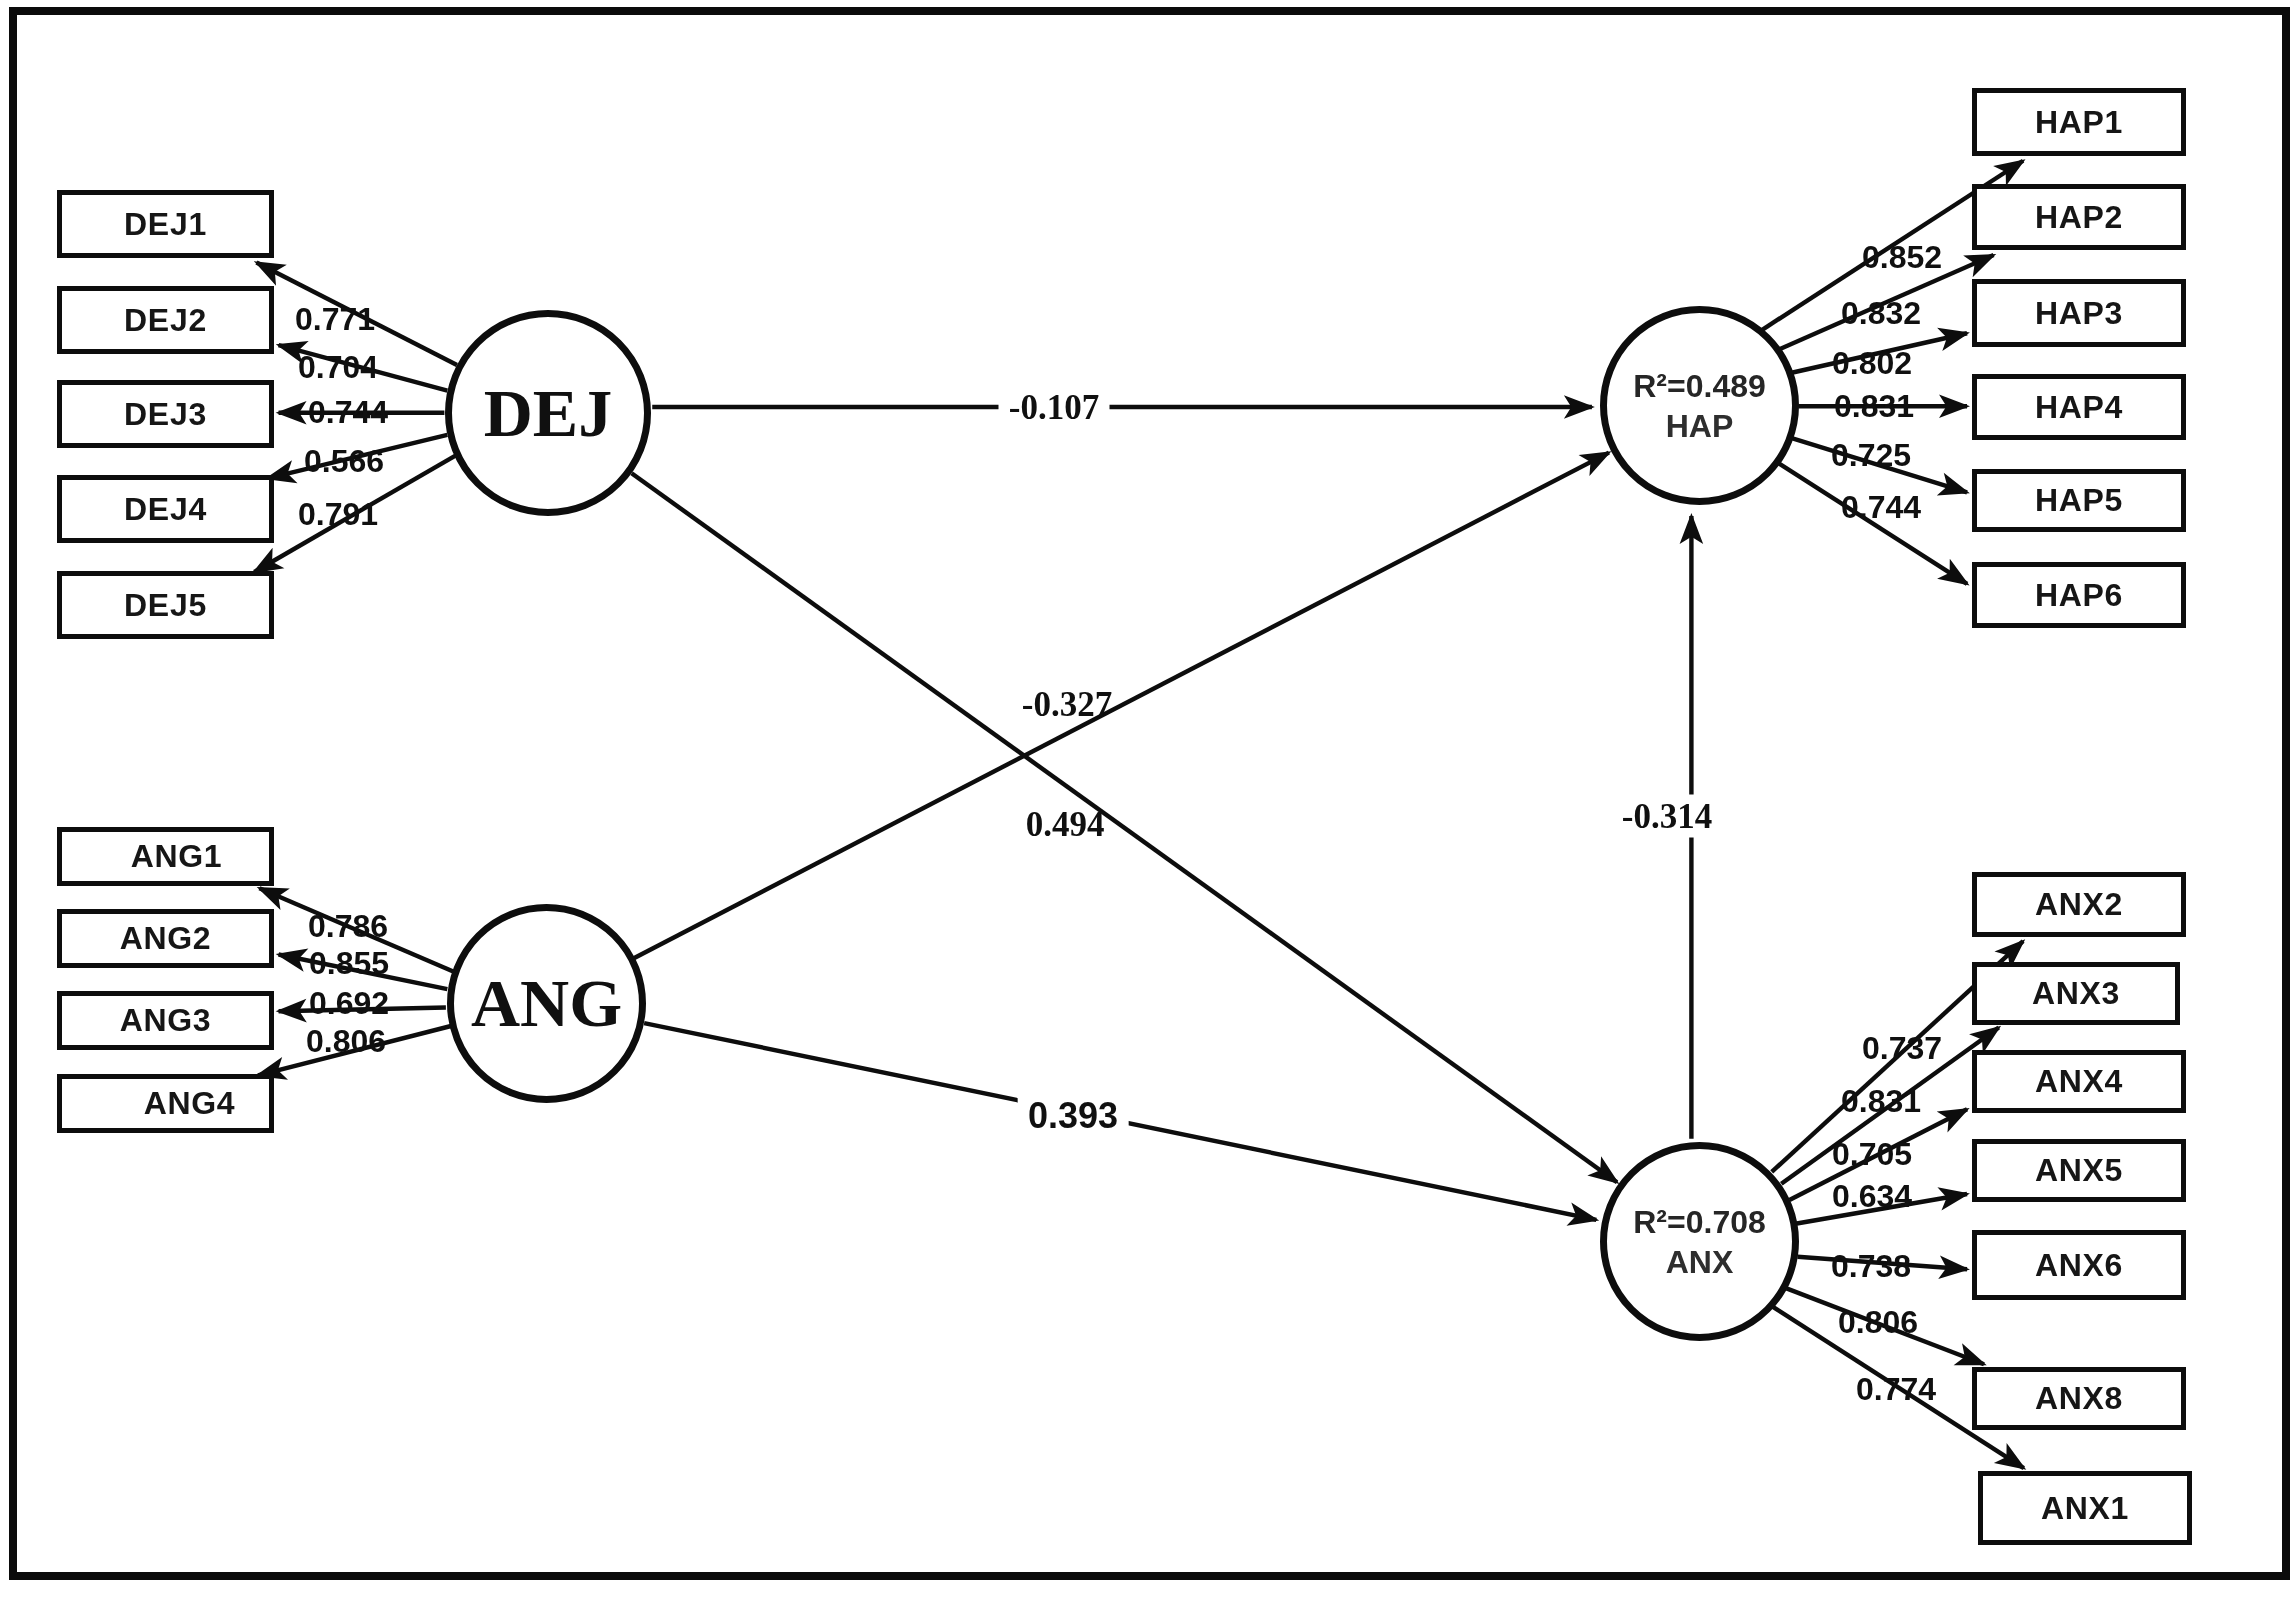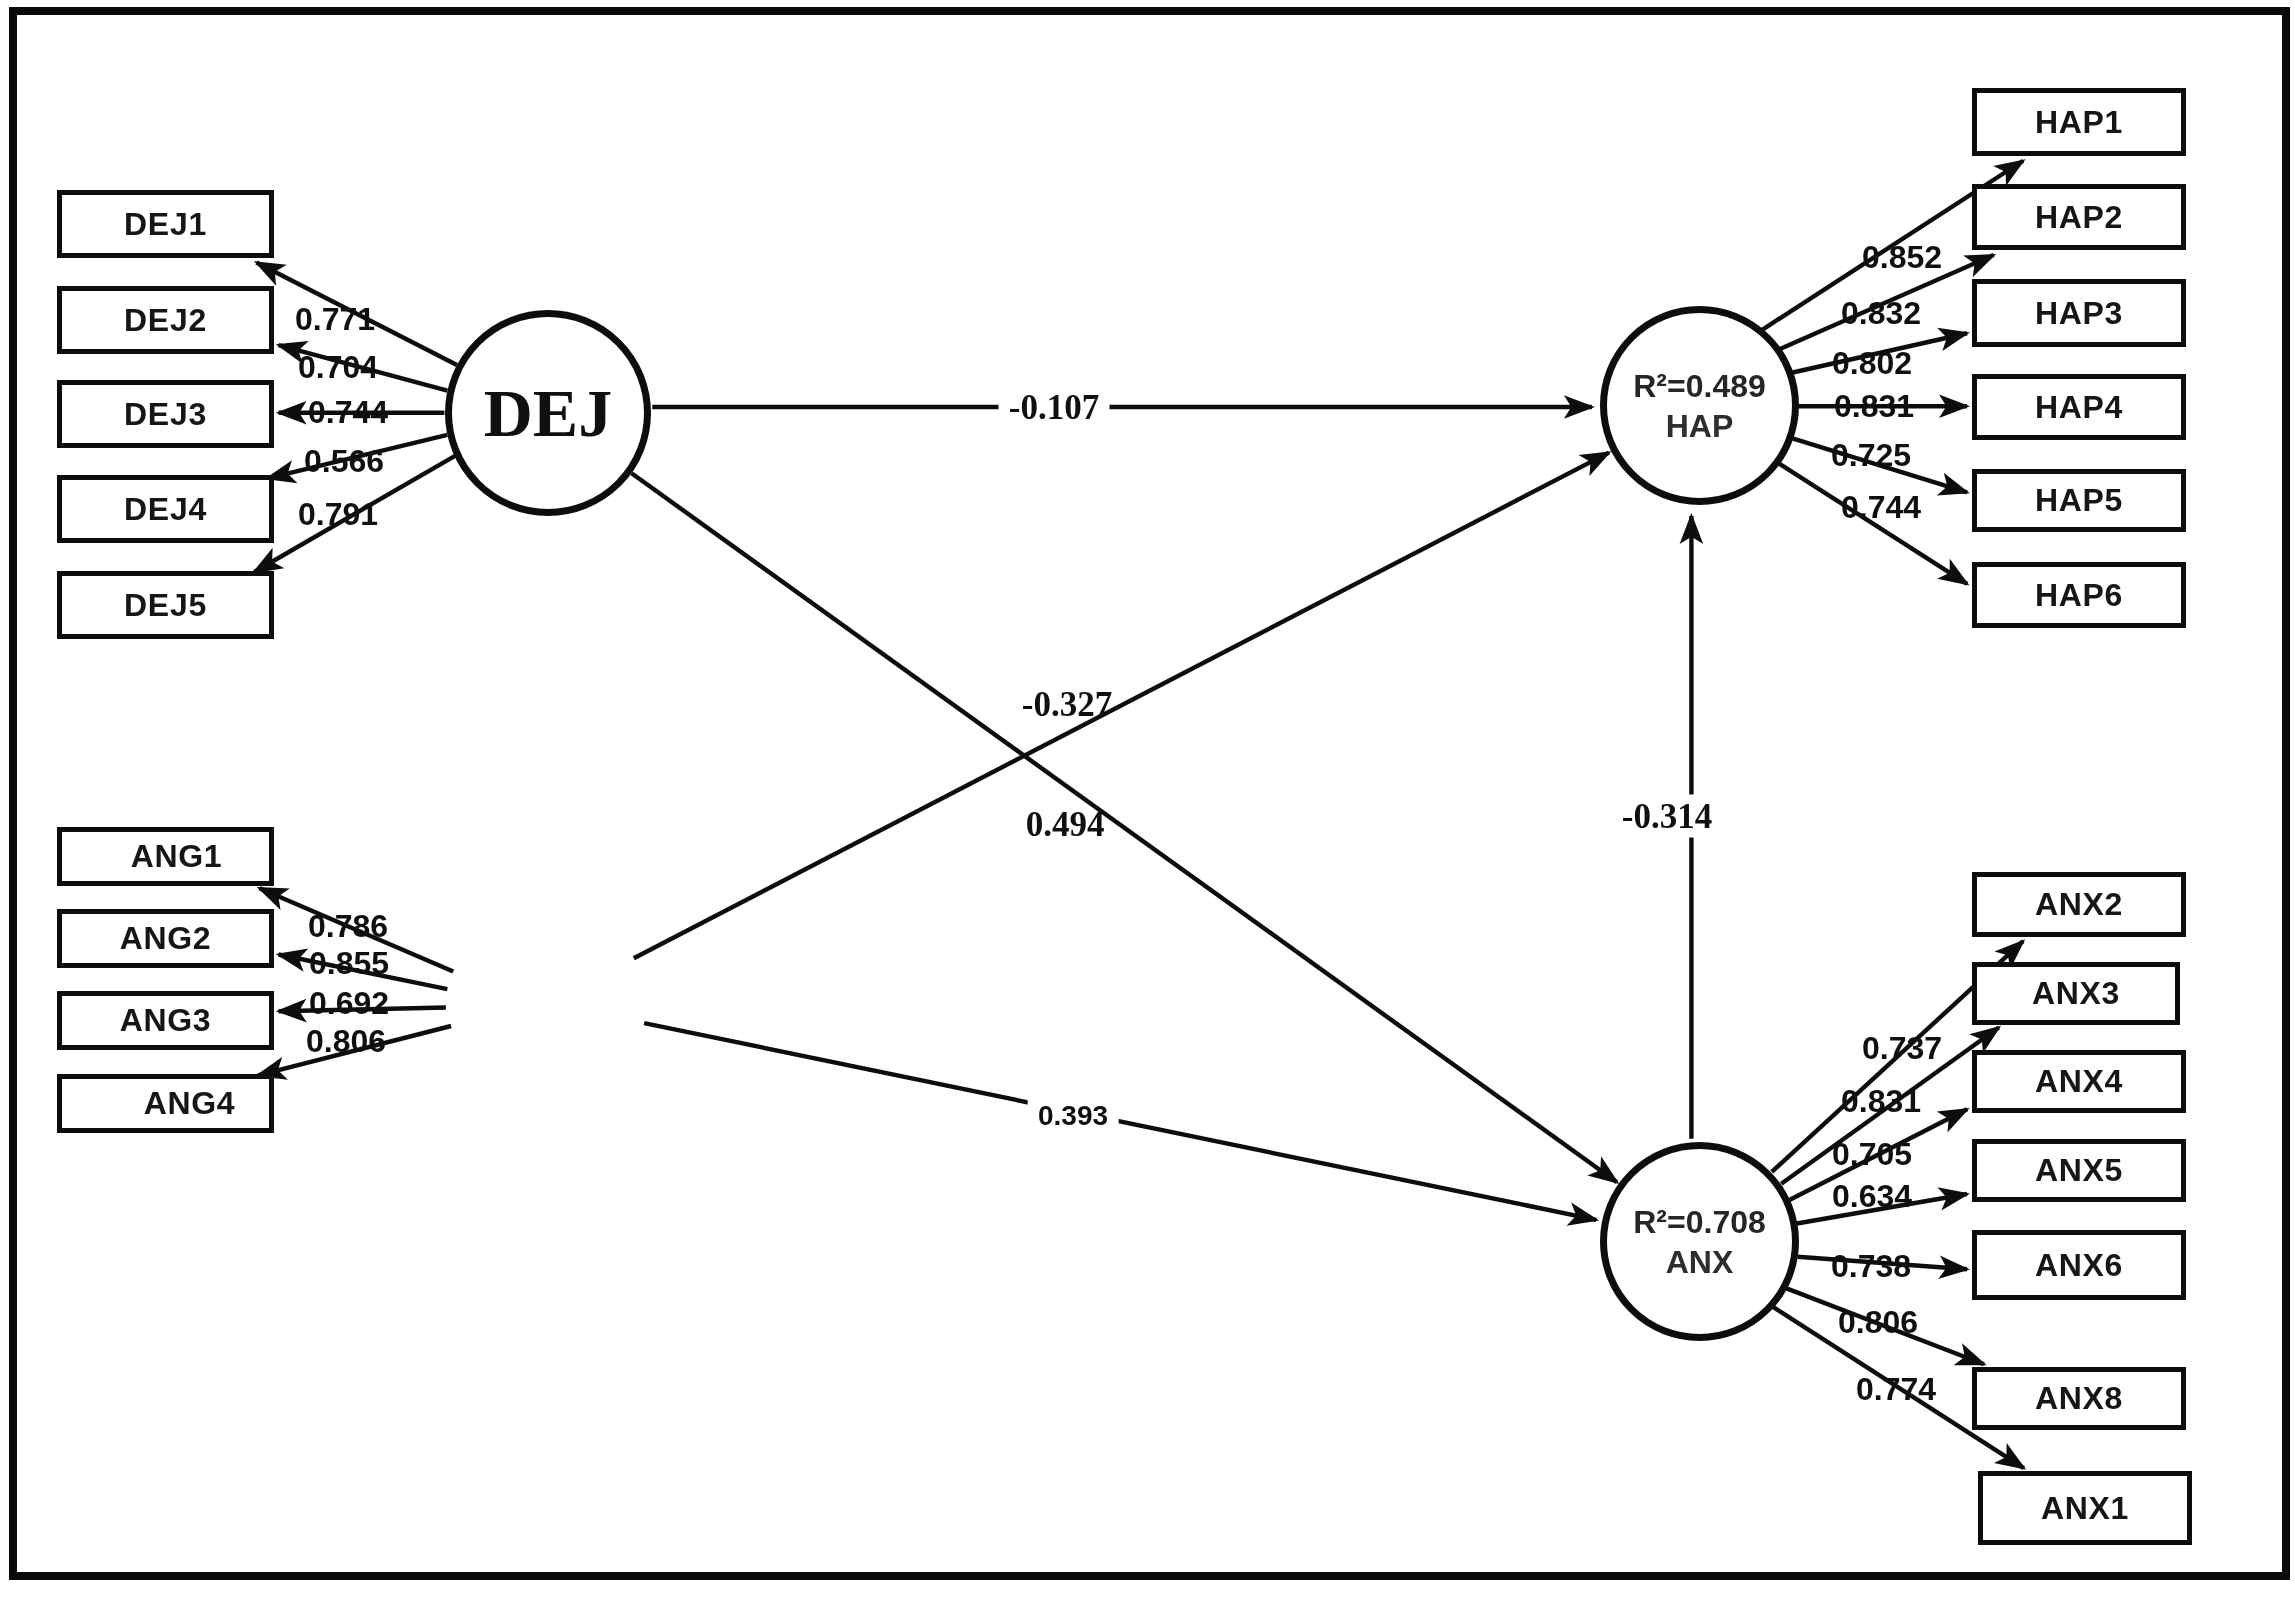--- a/index.html
+++ b/index.html
@@ -13,21 +13,21 @@
   .ibox .lbl{font-weight:700;font-size:32px;color:#161616;letter-spacing:0.7px;}
   .circle{position:absolute;border:7.4px solid #0d0d0d;border-radius:50%;background:#ffffff;
           display:flex;flex-direction:column;align-items:center;justify-content:center;
           box-sizing:border-box;text-align:center;}
   .latent-big{font-family:"Liberation Serif",serif;font-weight:700;font-size:68px;color:#101010;}
   .r2{font-weight:700;font-size:32px;color:#262626;line-height:1.25;}
   .latent-small{font-weight:700;font-size:32px;color:#2e2e2e;line-height:1.25;}
   .num{position:absolute;transform:translate(-50%,-50%);font-weight:700;font-size:32px;color:#101010;white-space:nowrap;}
   .coef{position:absolute;transform:translate(-50%,-50%);font-family:"Liberation Serif",serif;
         font-weight:700;font-size:35px;color:#101010;white-space:nowrap;}
-  .coef-sans{position:absolute;transform:translate(-50%,-50%);font-weight:700;font-size:28px;color:#101010;white-space:nowrap;}
+  .coef-sans{position:absolute;transform:translate(-50%,-50%);font-weight:700;font-size:36px;color:#101010;white-space:nowrap;}
   .bg{background:#ffffff;padding:1.5px 10.3px;}
 </style>
 </head>
 <body>
 
 <div id="stage">
 
   <div class="frame"></div>
 
   <svg class="svglayer" viewBox="0 0 3114 2168" xmlns="http://www.w3.org/2000/svg">
@@ -67,20 +67,23 @@
       <line x1="885" y1="552" x2="2160" y2="552" marker-end="url(#ah)"></line>
       <line x1="857" y1="642" x2="2194" y2="1604" marker-end="url(#ah)"></line>
       <line x1="860" y1="1300" x2="2183" y2="614" marker-end="url(#ah)"></line>
       <line x1="874" y1="1388" x2="2166" y2="1655" marker-end="url(#ah)"></line>
       <line x1="2295" y1="1545" x2="2295" y2="700" marker-end="url(#ah)"></line>
     </g>
   </svg>
 
   <div class="circle" style="left:445px;top:310px;width:206px;height:206px;">
     <span class="latent-big">DEJ</span>
+  </div>
+  <div class="circle" style="left:447px;top:904px;width:199px;height:199px;">
+    <span class="latent-big">ANG</span>
   </div>
   <div class="circle" style="left:1600px;top:306px;width:199px;height:199px;">
     <div class="r2">R²=0.489</div>
     <div class="latent-small">HAP</div>
   </div>
   <div class="circle" style="left:1600px;top:1142px;width:199px;height:199px;">
     <div class="r2">R²=0.708</div>
     <div class="latent-small">ANX</div>
   </div>
 

